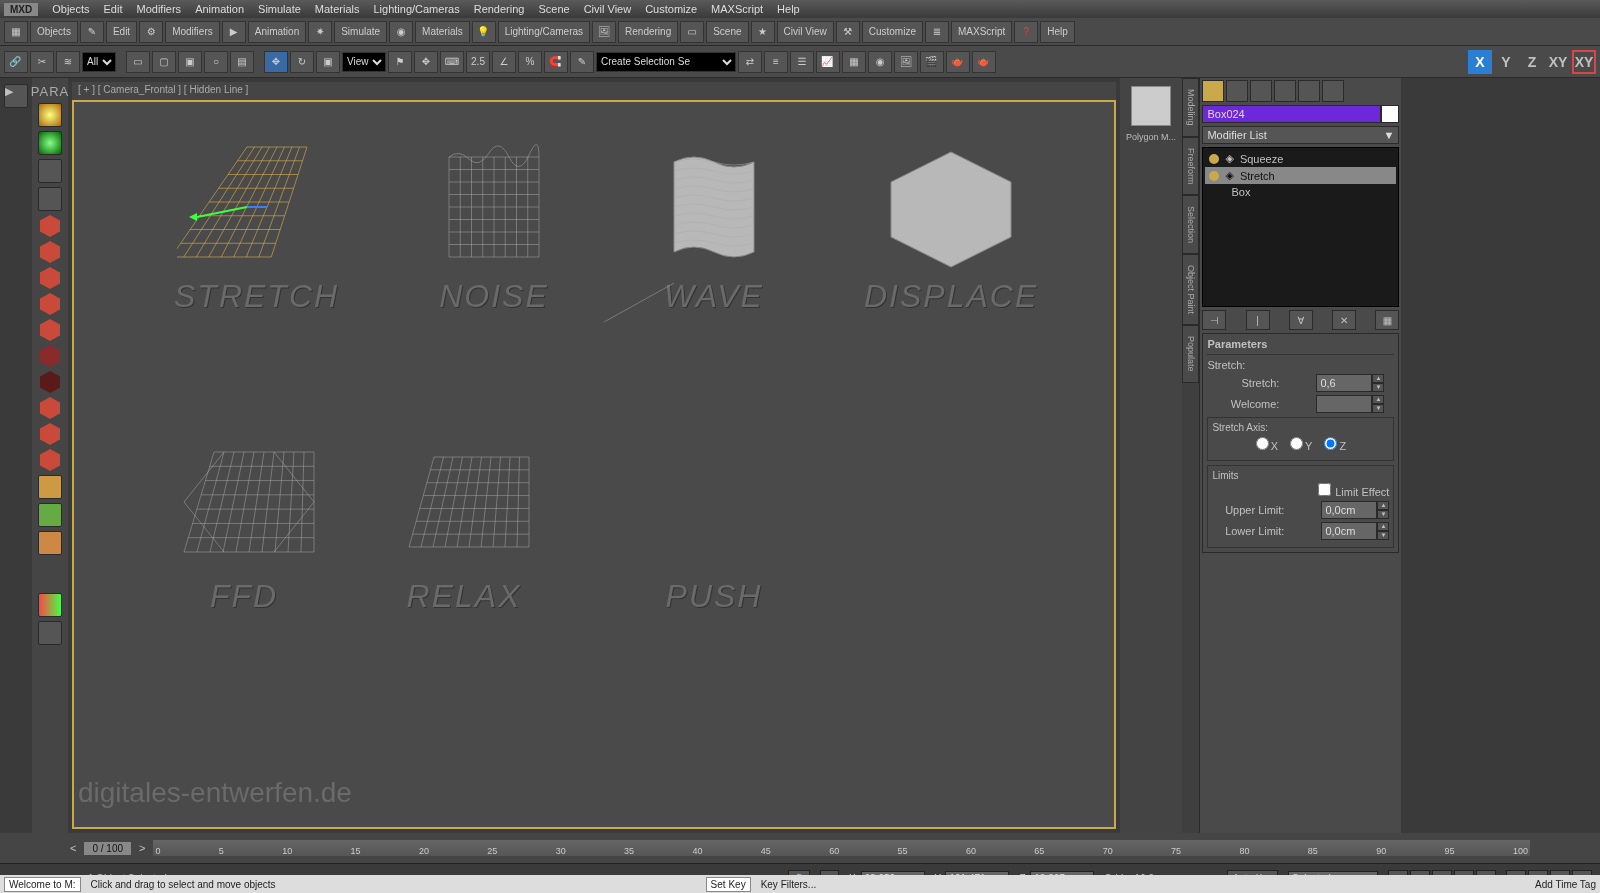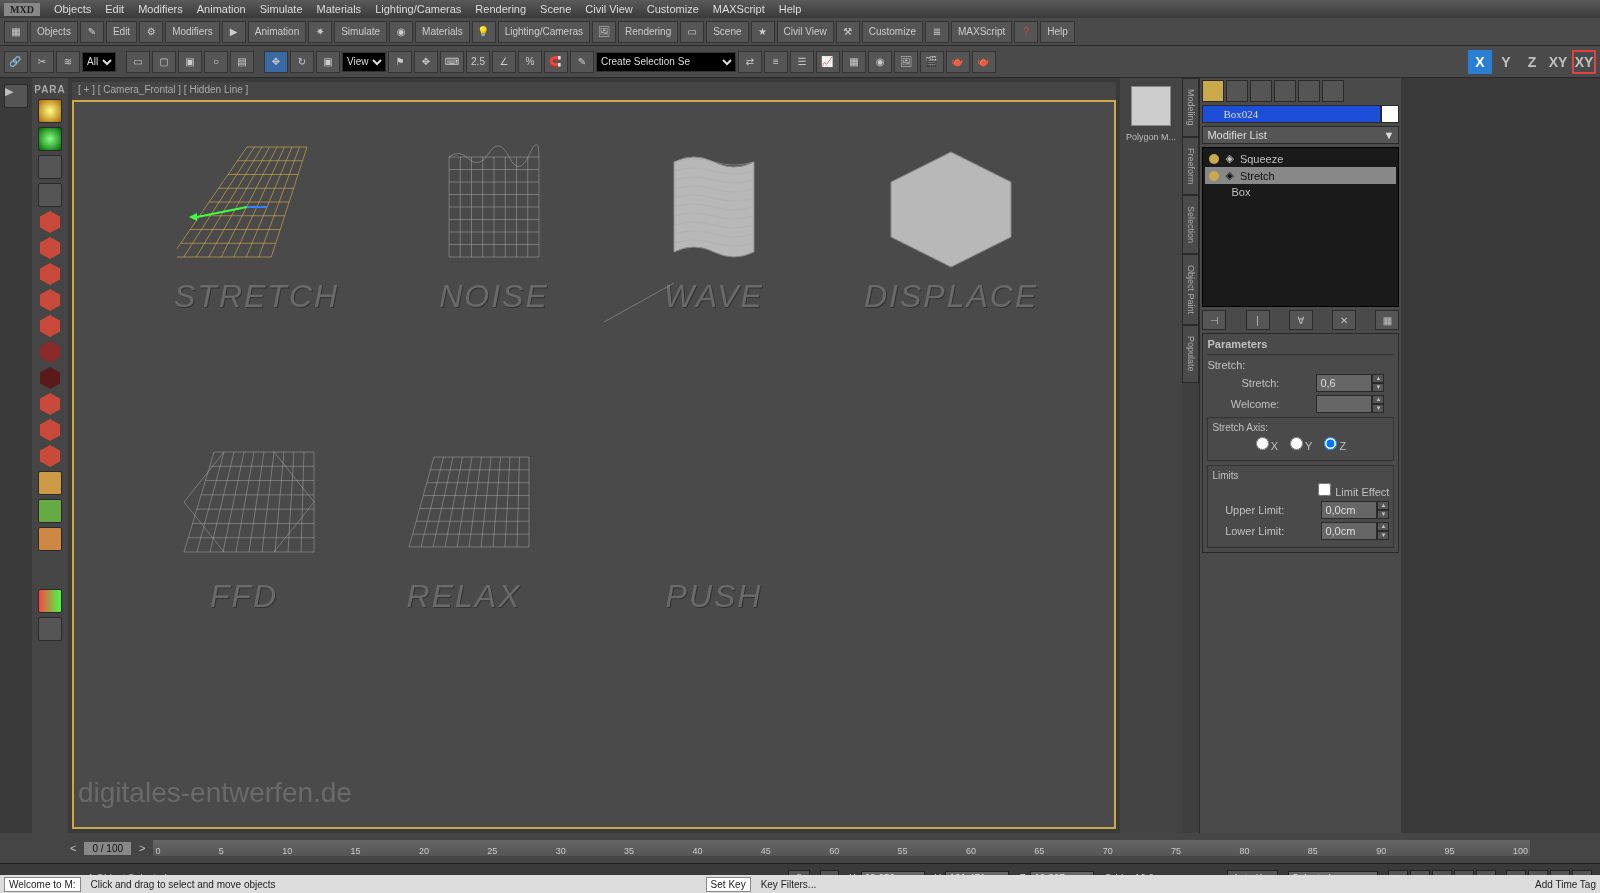--- a/index.html
+++ b/index.html
@@ -1,39 +1,39 @@
 <!DOCTYPE html>
 <html><head>
 <meta charset="utf-8">
 <style>
 * { margin: 0; padding: 0; box-sizing: border-box; font-family: Arial, sans-serif; user-select: none; }
 body { background: #4a4a4a; color: #c0c0c0; font-size: 11px; width: 1600px; height: 893px; overflow: hidden; position: relative; }
 
 
 .menubar { height: 18px; background: linear-gradient(#5a5a5a,#3a3a3a); display: flex; align-items: center; padding-left: 4px; gap: 14px; font-size: 11px; }
-.menubar .app { background:#888; color:#222; padding:1px 6px; font-weight:bold; font-size:10px;font-family:Liberation Serif, serif; }
+.menubar .app { background:#888; color:#222; padding:1px 6px; font-weight:bold; font-size:10px; }
 .menubar span { color:#ddd; cursor:pointer; }
 
 
 .toolbar { height: 28px; background:#4a4a4a; display:flex; align-items:center; gap:2px; padding:2px 4px; border-bottom:1px solid #2a2a2a; }
 .toolbar .btn { width:24px; height:22px; background:#555; border:1px solid #333; display:flex; align-items:center; justify-content:center; font-size:10px; color:#ccc; }
 .toolbar .btn.wide { width:auto; padding:0 6px; }
 .toolbar .sep { width:6px; }
 .toolbar select { background:#000000; color:#ddd; border:1px solid #333; height:20px; font-size:10px; }
 .toolbar .axis { width:24px; height:24px; font-weight:bold; font-size:14px; display:flex; align-items:center; justify-content:center; }
 .toolbar .axis.sel { background:#2a7fd4; color:#fff; }
 
 
 .main { display:flex; height: calc(100% - 18px - 28px - 32px - 60px); }
 .leftbar { width:68px; background:#3f3f3f; display:flex; }
 .leftbar-a { width:32px; background:#3a3a3a; display:flex; flex-direction:column; align-items:center; gap:6px; padding-top:6px; }
 .leftbar-b { width:36px; background:#454545; display:flex; flex-direction:column; align-items:center; gap:4px; padding-top:6px; }
 .leftbar .ico { width:24px; height:24px; background:#555; border:1px solid #2a2a2a; border-radius:2px; }
 .leftbar .hex { width:20px; height:22px; background:#c94a3a; clip-path: polygon(50% 0, 100% 25%, 100% 75%, 50% 100%, 0 75%, 0 25%); }
-.leftbar .para { color:#aaa; font-size:10px; font-weight:bold; letter-spacing:1px; }
+.leftbar .para { color:#aaa; font-size:13px; font-weight:normal; letter-spacing:1px; }
 
 
 .viewport-wrap { flex:1; background:#3a3a3a; padding:4px; display:flex; flex-direction:column; }
 .vp-label { height:18px; background:#454545; color:#aaa; font-size:10px; padding:2px 6px; }
 .viewport { flex:1; background:#4a4a4a; border:2px solid #c9a94a; position:relative; }
 .vp-contents { position:absolute; inset:10px; }
 .shape-cell { position:absolute; display:flex; flex-direction:column; align-items:center; gap:6px; }
 .shape-cell .label { font-family: Impact, sans-serif; font-size:32px; font-style:italic; color:#6a6a6a; letter-spacing:2px; text-shadow:1px 1px 0 #333; }
 .shape-cell .shape { width:160px; height:130px; display:flex; align-items:center; justify-content:center; }
 .wireframe { stroke:#aaa; stroke-width:0.5; fill:none; }
@@ -48,21 +48,21 @@
 .graphite { width:72px; background:#444; display:flex; flex-direction:column; align-items:center; padding-top:8px; gap:6px; }
 .graphite .cube { width:40px; height:40px; background:#ccc; border:1px solid #888; }
 .graphite .cap { font-size:9px; color:#bbb; }
 .vtabs { width:20px; background:#3f3f3f; display:flex; flex-direction:column; }
 .vtabs .t { writing-mode: vertical-rl; padding:10px 2px; font-size:9px; color:#aaa; border:1px solid #2a2a2a; background:#4a4a4a; }
 .cmdpanel { flex:1; background:#4a4a4a; padding:2px; display:flex; flex-direction:column; gap:3px; border-left:1px solid #2a2a2a; }
 .cmd-icons { display:flex; gap:2px; }
 .cmd-icons .i { width:22px; height:22px; background:#555; border:1px solid #2a2a2a; }
 .cmd-icons .i.on { background:#c9a94a; }
 .namebox { display:flex; }
-.namebox input { flex:1; background:#1d4ed8; border:1px solid #2a2a2a; color:#ddd; padding:2px 20px; font-size:11px;font-family:Liberation Serif, serif; }
+.namebox input { flex:1; background:#6d28d9; border:1px solid #2a2a2a; color:#ddd; padding:2px 4px; font-size:11px; }
 .namebox .swatch { width:18px; height:18px; background:#fff; border:1px solid #2a2a2a; }
 .modlist { background:#555; border:1px solid #2a2a2a; color:#ddd; padding:2px 4px; font-size:11px; display:flex; justify-content:space-between; align-items:center; }
 .stack { background:#1a1a1a; border:1px solid #000; height:160px; padding:2px; font-size:11px; }
 .stack .row { padding:2px 4px; display:flex; gap:6px; align-items:center; }
 .stack .row.sel { background:#888; color:#111; }
 .stack .bulb { width:10px; height:10px; background:#c9a94a; border-radius:50%; }
 .stack-btns { display:flex; gap:2px; justify-content:space-between; }
 .stack-btns .b { width:24px; height:20px; background:#555; border:1px solid #2a2a2a; font-size:10px; display:flex; align-items:center; justify-content:center; }
 .rollout { border:1px solid #2a2a2a; background:#4a4a4a; padding:4px; font-size:11px; }
 .rollout .hd { font-weight:bold; padding-bottom:4px; border-bottom:1px solid #333; margin-bottom:4px; }

